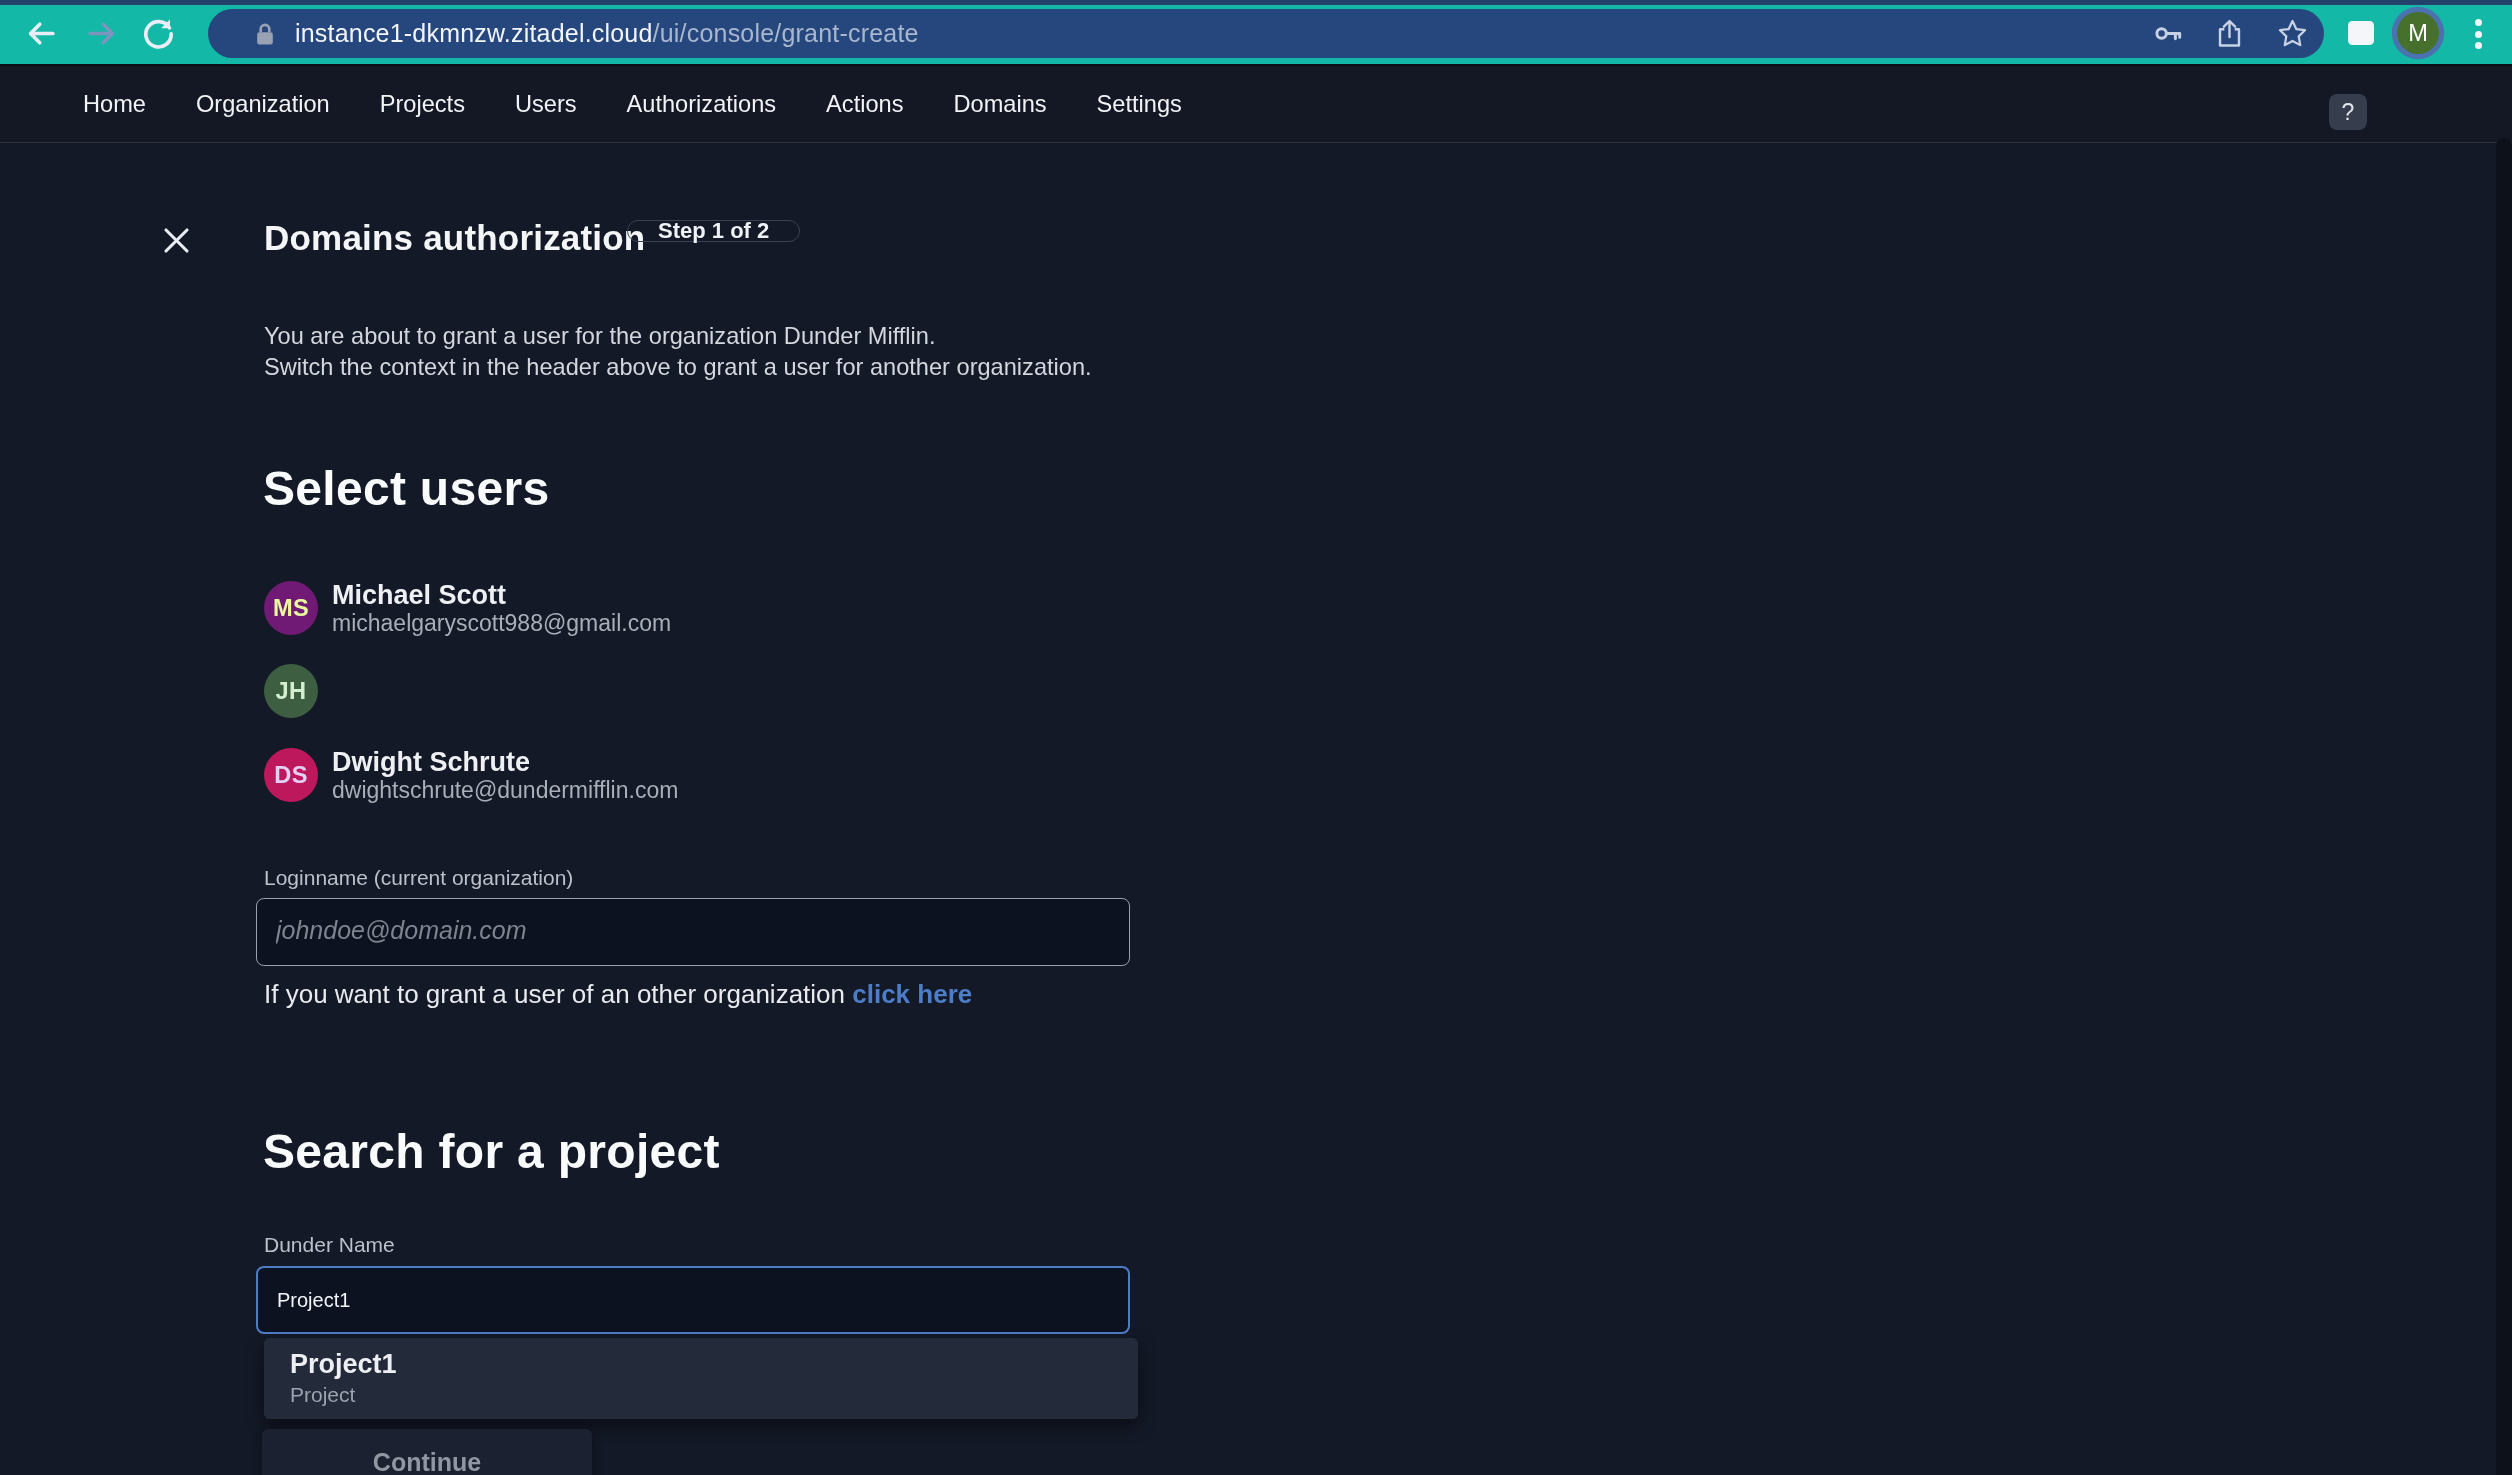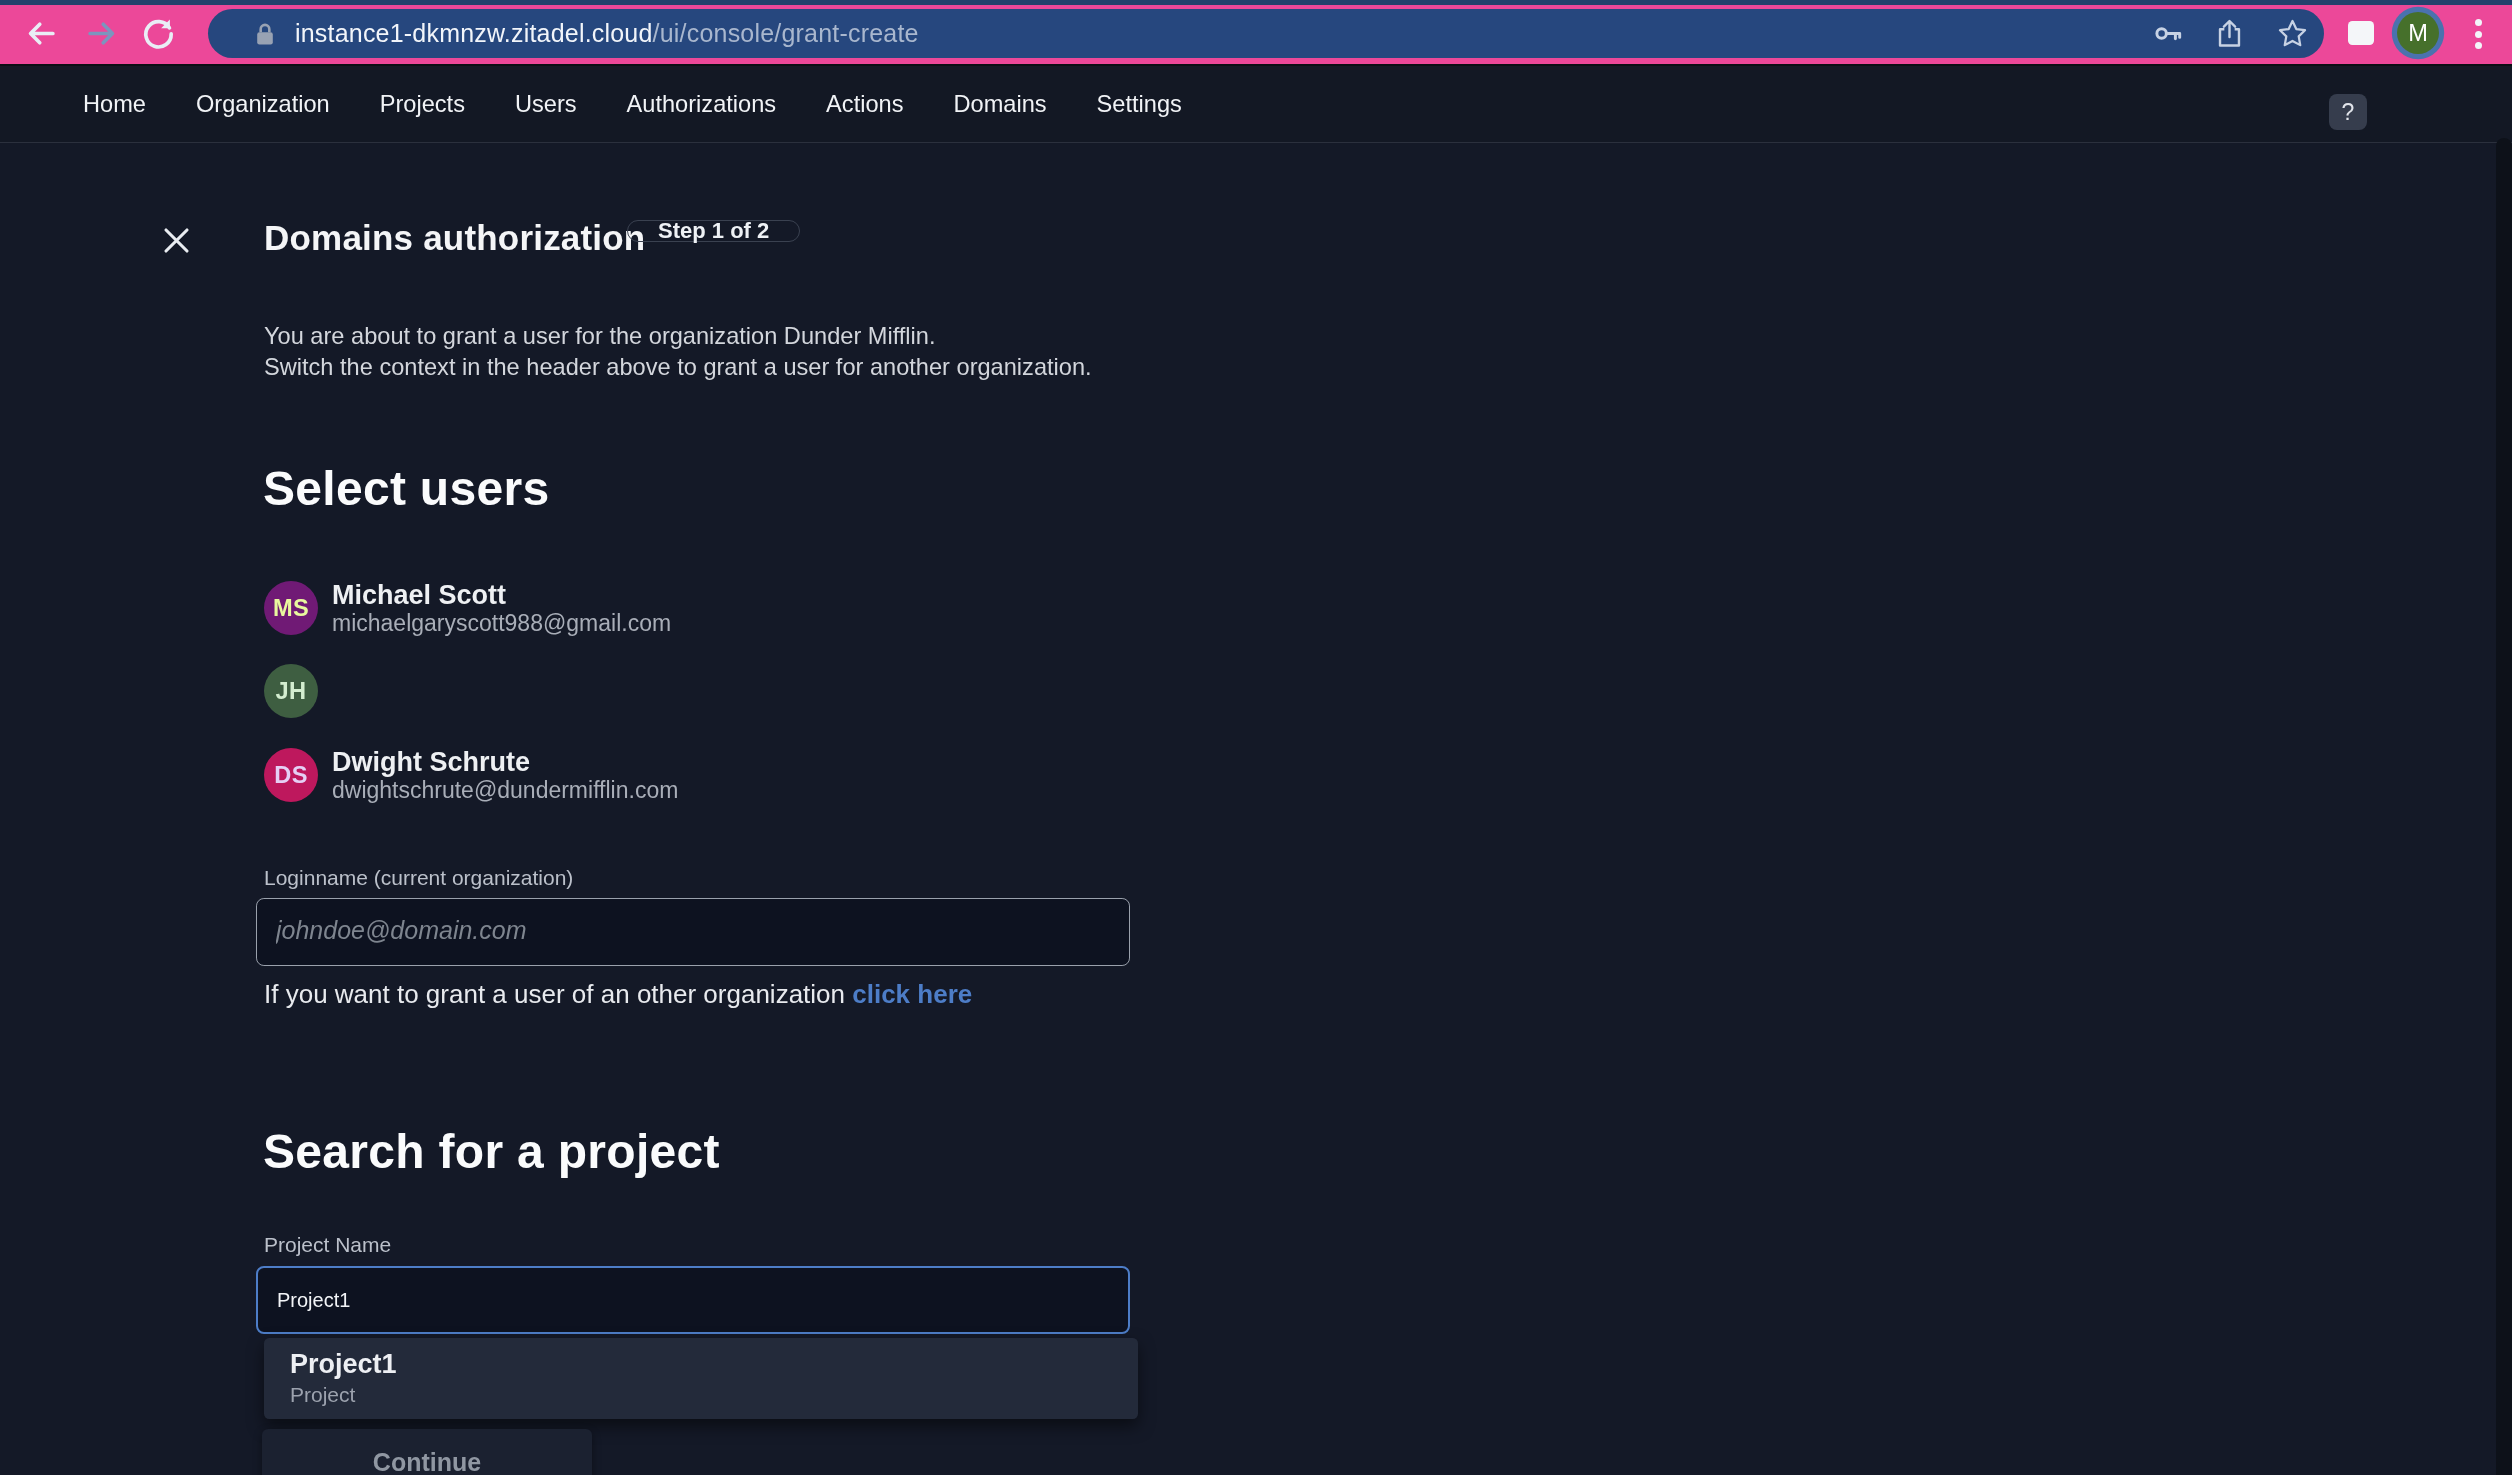--- a/index.html
+++ b/index.html
@@ -1,21 +1,21 @@
 <!DOCTYPE html>
 <html style="font-size:14px"><head>
 <meta charset="utf-8">
 <style>
   * { margin:0; padding:0; box-sizing:border-box; }
   html,body { width:2512px; height:1476px; overflow:hidden; background:#141927;
               font-family:"Liberation Sans","DejaVu Sans",sans-serif; }
 
   
   .browser-bar { position:absolute; left:0; top:0; width:2512px; height:66px;
-                 background:#ec4899; border-bottom:2.6px solid #0B0E15; }
+                 background:#14b8a6; border-bottom:2.6px solid #0B0E15; }
   .browser-bar::before { content:""; position:absolute; left:0; top:0; width:100%; height:5.2px;
                  background:#24416C; }
   .nav-btn { position:absolute; top:15.7px; width:35px; height:35px; display:flex;
              align-items:center; justify-content:center; cursor:pointer; }
   .omnibox { position:absolute; left:208px; top:8.7px; width:2116px; height:49px;
              background:#26477E; border-radius:24.4px; display:flex; align-items:center; }
   .lock { position:absolute; left:44px; top:12.2px; }
   .url-text { position:absolute; left:87px; top:0; height:49px; display:flex;
               align-items:center; font-size:25px; letter-spacing:0.2px; white-space:nowrap; }
   .url-host { color:#F2F5FA; }
@@ -188,21 +188,21 @@
 
 <label class="field-label" style="top:866px">Loginname (current organization)</label>
 <input class="text-input" style="top: 898px;" placeholder="johndoe@domain.com">
 
 <p class="note-line">
   <span>If you want to grant a user of an other organization </span><a class="note-link">click here</a>
 </p>
 
 <h2 class="h-big h-project">Search for a project</h2>
 
-<label class="field-label" style="top:1233px">Project Name</label>
+<label class="field-label" style="top:1233px">Dunder Name</label>
 <input class="text-input input-focused" style="top: 1266px;" value="Project1">
 
 <div class="dropdown">
   <div class="dd-option">
     <div class="dd-title">Project1</div>
     <div class="dd-sub">Project</div>
   </div>
 </div>
 
 <button class="continue-btn">Continue</button>

